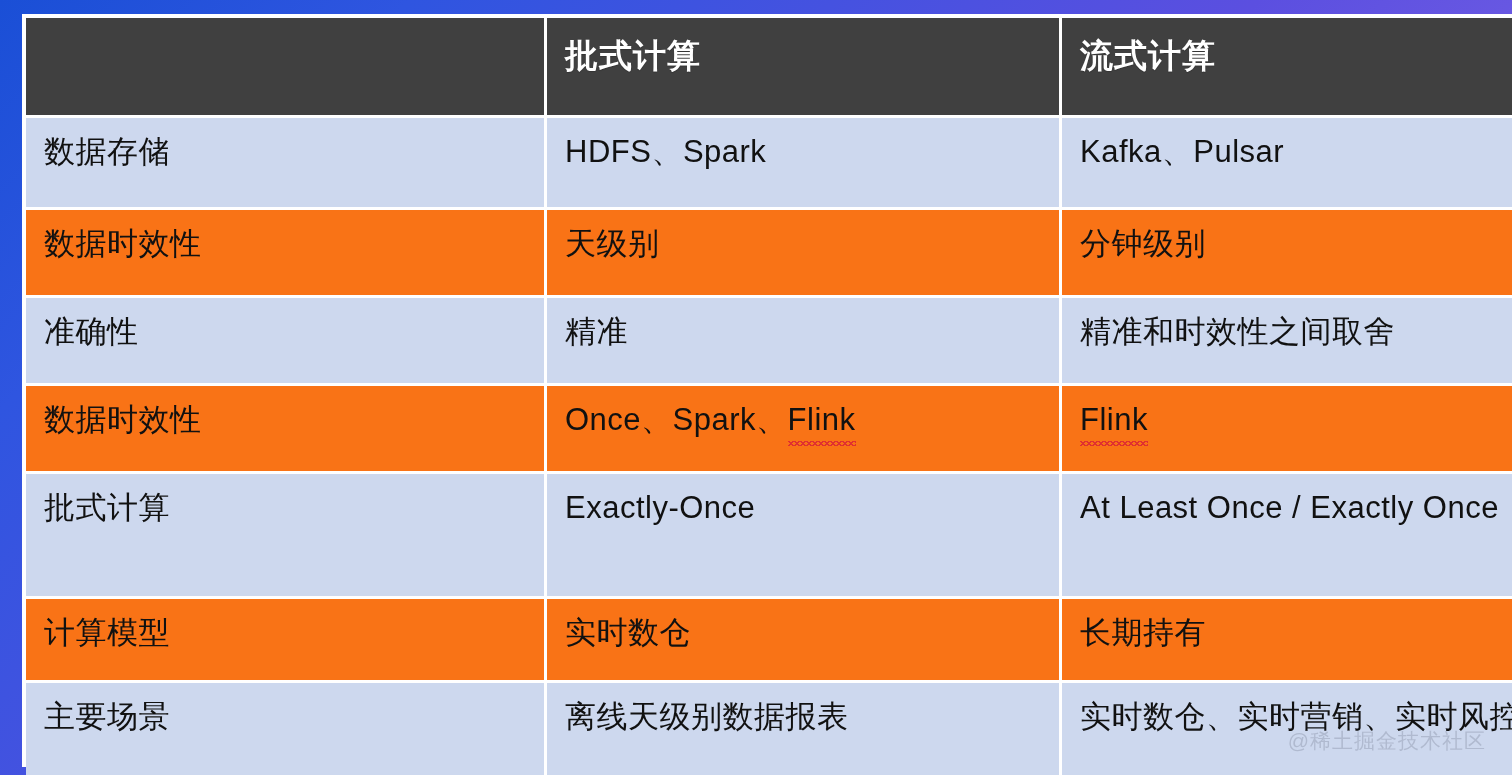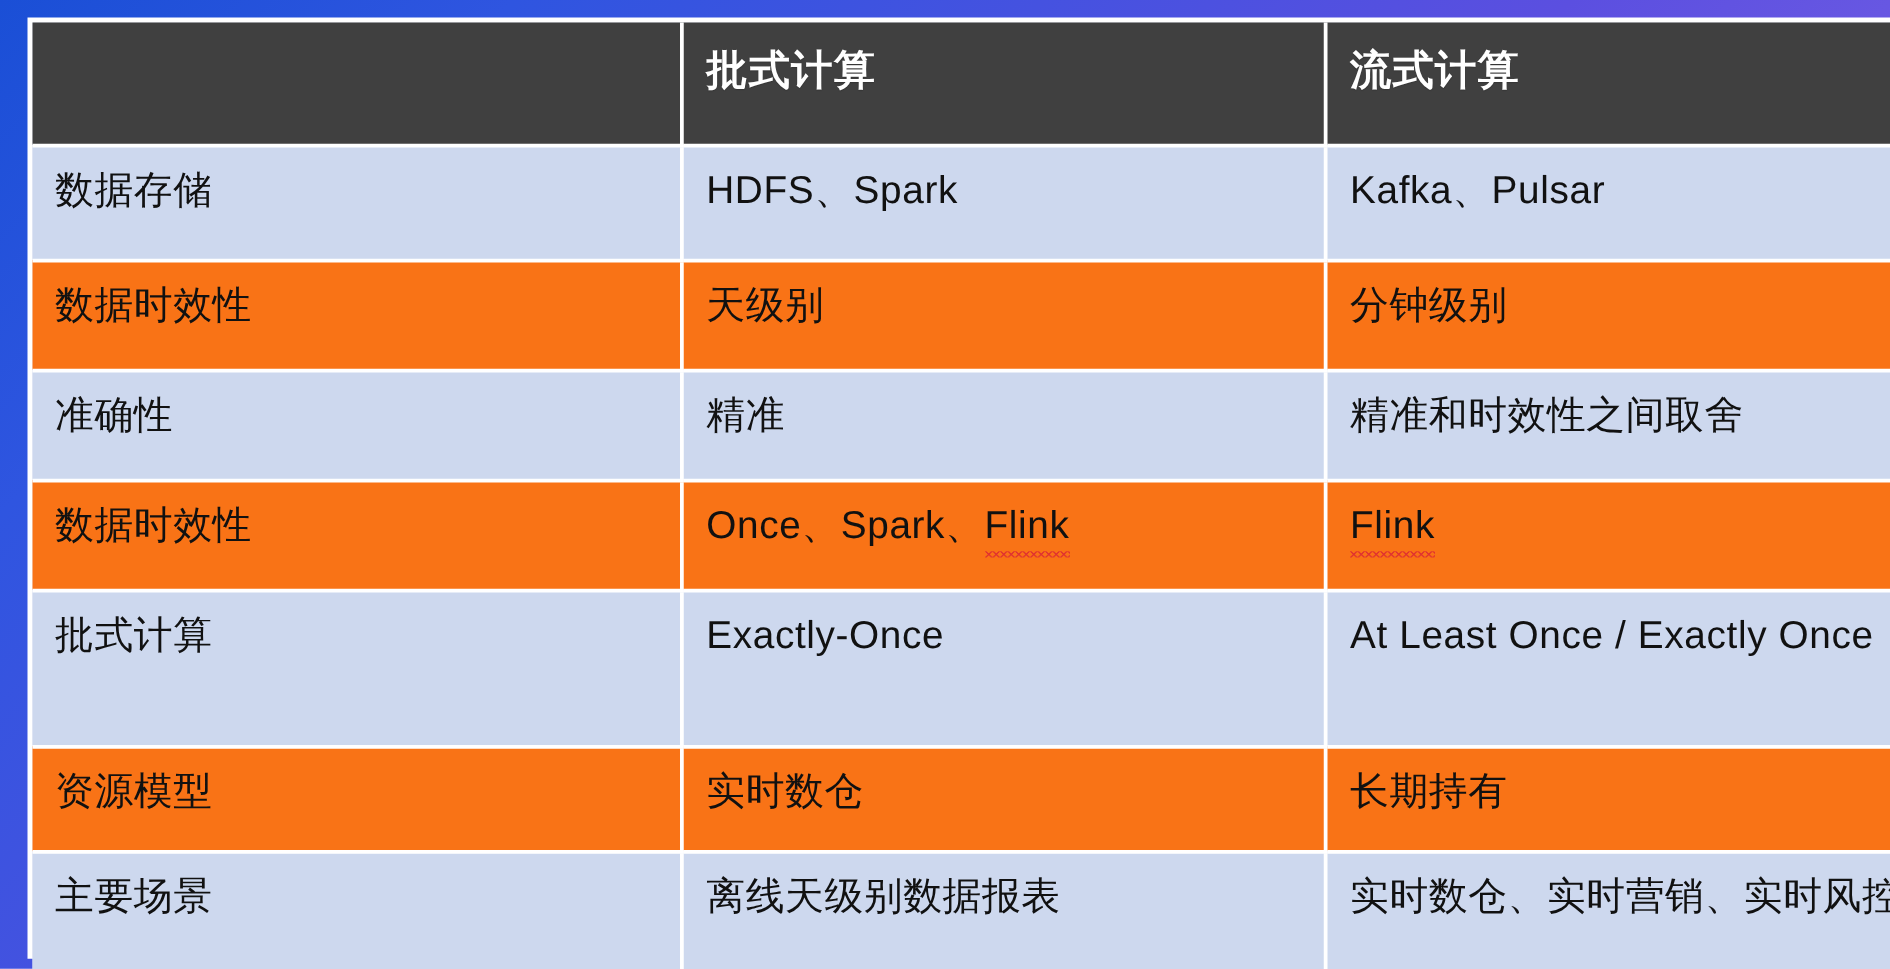--- a/index.html
+++ b/index.html
@@ -157,28 +157,29 @@
         <div class="cell col-2"><span class="squiggle">Flink</span></div>
       </div>
 
       <div class="row shade-dark h-125">
         <div class="cell col-0">批式计算</div>
         <div class="cell col-1">Exactly-Once</div>
         <div class="cell col-2">At Least Once / Exactly Once</div>
       </div>
 
       <div class="row shade-light h-84">
-        <div class="cell col-0">资源模型</div>
+        <div class="cell col-0">计算模型</div>
         <div class="cell col-1">实时数仓</div>
         <div class="cell col-2">长期持有</div>
       </div>
 
       <div class="row shade-dark h-110">
         <div class="cell col-0">主要场景</div>
         <div class="cell col-1">离线天级别数据报表</div>
         <div class="cell col-2">实时数仓、实时营销、实时风控</div>
       </div>
 
     </div>
 
+    <div class="watermark">@稀土掘金技术社区</div>
 
   </div>
 </div>
 
 </body></html>

